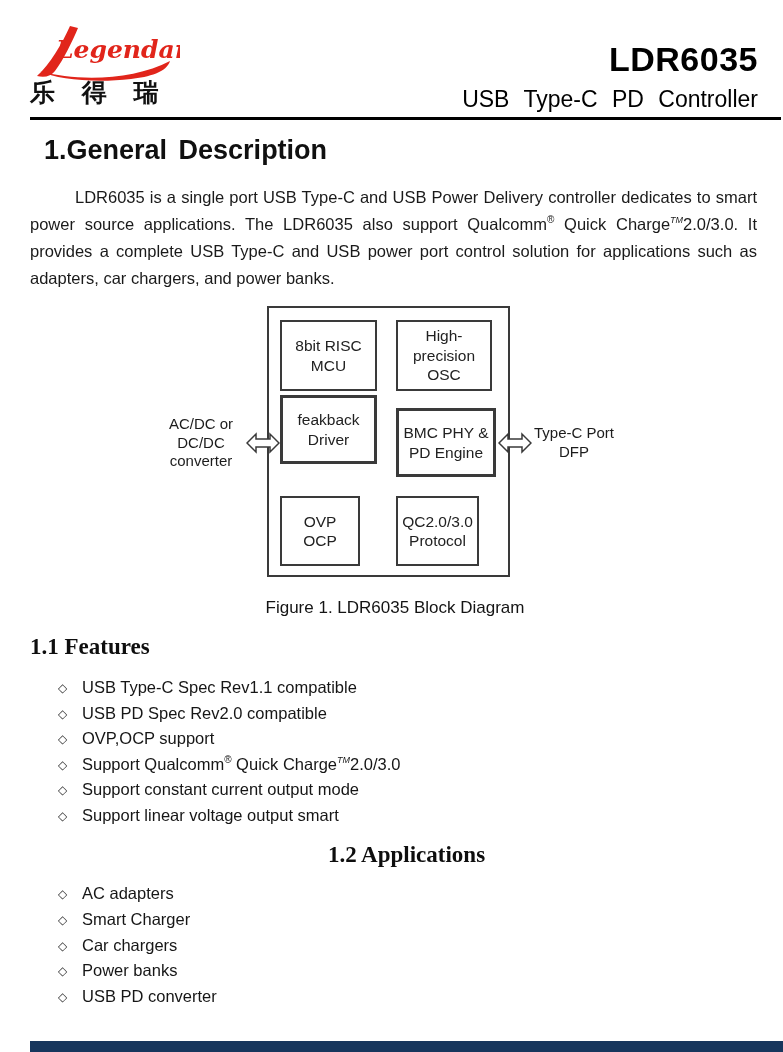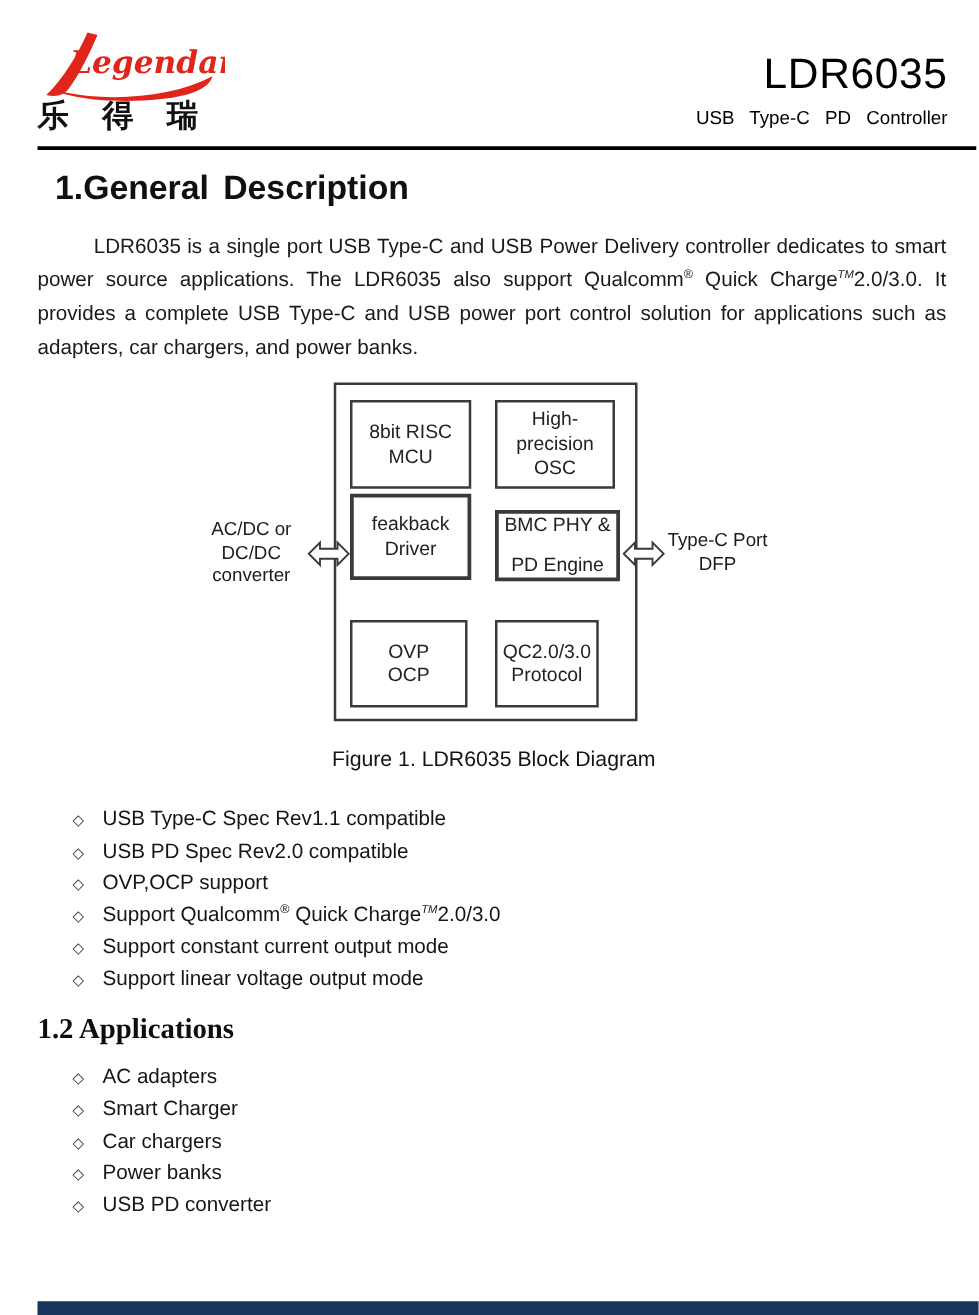--- a/index.html
+++ b/index.html
@@ -15,25 +15,25 @@
   .header { position: relative; height: 120px; }
   .logo { position: absolute; left: 30px; top: 24px; width: 150px; }
   .logo svg { display: block; }
   .logo-cn {
     font-family: "DejaVu Sans", sans-serif;
     font-weight: bold; font-size: 25px; letter-spacing: 9px;
     color: #111; margin-top: -8px; white-space: nowrap;
   }
   .part-number {
     position: absolute; top: 40px; right: 25px;
-    font-size: 34px; font-weight: normal; color: #000; letter-spacing: 0.5px;
+    font-size: 34px; font-weight: bold; color: #000; letter-spacing: 0.5px;
   }
   .subtitle {
     position: absolute; top: 86px; right: 25px;
-    font-size: 15px; color: #000; word-spacing: 8px; white-space: nowrap;
+    font-size: 23px; color: #000; word-spacing: 8px; white-space: nowrap;
   }
   .header-rule {
     position: absolute; left: 30px; right: 2px; top: 117px;
     height: 2.5px; background: #000;
   }
 
   
   h1.section {
     margin: 14px 0 0 44px;
     font-size: 27px; line-height: 32px; font-weight: bold; color: #101010;
@@ -54,22 +54,22 @@
     border: 2px solid #3a3a3a; background: #fff;
   }
   .blk {
     position: absolute; border: 2px solid #3a3a3a; background: #fff;
     display: flex; flex-direction: column; align-items: center; justify-content: center;
     font-size: 15.5px; line-height: 19.5px; color: #222; text-align: center;
   }
   .blk-mcu { left: 280px; top: 22px;  width: 97px;  height: 71px; text-align: center; }
   .blk-osc { left: 396px; top: 22px;  width: 96px; height: 71px; justify-content: center; }
   .blk-fb  { left: 280px; top: 97px; width: 97px;  height: 69px; border-width: 3px; }
-  .blk-bmc { left: 396px; top: 110px; width: 100px; height: 57px; border-width: 3px; justify-content: space-between; }
-  .blk-ovp { left: 280px; top: 198px; width: 94px;  height: 70px; }
+  .blk-bmc { left: 396px; top: 110px; width: 100px; height: 69px; border-width: 3px; }
+  .blk-ovp { left: 280px; top: 198px; width: 80px;  height: 70px; }
   .blk-qc  { left: 396px; top: 198px; width: 83px; height: 70px; }
   .side-label {
     position: absolute; text-align: center;
     font-size: 15px; line-height: 18.5px; color: #1c1c1c;
   }
   .label-left  { left: 152px; top: 117px; width: 98px; }
   .label-right { left: 526px; top: 126px; width: 96px; }
   .arrow { position: absolute; width: 34px; height: 24px; }
   .arrow-left  { left: 246px; top: 133px; }
   .arrow-right { left: 498px; top: 133px; }
@@ -78,21 +78,21 @@
     text-align: center; font-size: 17px; color: #141414;
   }
 
   
   h2.sub-section {
     margin: 0 0 0 30px;
     font-family: "Liberation Serif", serif;
     font-size: 23px; line-height: 30px; font-weight: bold; color: #0e0e0e;
   }
   h2.features-h { margin-top: 2px; }
-  h2.apps-h { margin-top: 12px; }
+  h2.apps-h { margin-top: 12px; text-align: center; }
   ul.diamond-list { list-style: none; margin: 13px 0 0 30px; }
   ul.apps-list { margin-top: 11px; }
   ul.diamond-list li {
     position: relative; padding-left: 52px;
     font-size: 16.5px; line-height: 25.5px; color: #161616; white-space: nowrap;
   }
   ul.apps-list li { line-height: 25.8px; }
   .bullet {
     position: absolute; left: 28px; top: 1px;
     font-size: 12px; color: #333;
@@ -169,27 +169,28 @@
     <svg class="arrow arrow-left" viewBox="0 0 34 24">
       <polygon points="1,12 10,3 10,8 24,8 24,3 33,12 24,21 24,16 10,16 10,21" fill="#ffffff" stroke="#3a3a3a" stroke-width="1.5"></polygon>
     </svg>
     <svg class="arrow arrow-right" viewBox="0 0 34 24">
       <polygon points="1,12 10,3 10,8 24,8 24,3 33,12 24,21 24,16 10,16 10,21" fill="#ffffff" stroke="#3a3a3a" stroke-width="1.5"></polygon>
     </svg>
 
     <div class="fig-caption">Figure 1. LDR6035 Block Diagram</div>
   </div>
 
+  <h2 class="sub-section features-h">1.1 Features</h2>
   <ul class="diamond-list">
     <li><span class="bullet">◇</span><span>USB Type-C Spec Rev1.1 compatible</span></li>
     <li><span class="bullet">◇</span><span>USB PD Spec Rev2.0 compatible</span></li>
     <li><span class="bullet">◇</span><span>OVP,OCP support</span></li>
     <li><span class="bullet">◇</span><span>Support Qualcomm</span><span class="sup">®</span><span> Quick Charge</span><span class="sup-tm">TM</span><span>2.0/3.0</span></li>
     <li><span class="bullet">◇</span><span>Support constant current output mode</span></li>
-    <li><span class="bullet">◇</span><span>Support linear voltage output mode</span></li>
+    <li><span class="bullet">◇</span><span>Support linear voltage output smart</span></li>
   </ul>
 
   <h2 class="sub-section apps-h">1.2 Applications</h2>
   <ul class="diamond-list apps-list">
     <li><span class="bullet">◇</span><span>AC adapters</span></li>
     <li><span class="bullet">◇</span><span>Smart Charger</span></li>
     <li><span class="bullet">◇</span><span>Car chargers</span></li>
     <li><span class="bullet">◇</span><span>Power banks</span></li>
     <li><span class="bullet">◇</span><span>USB PD converter</span></li>
   </ul>

